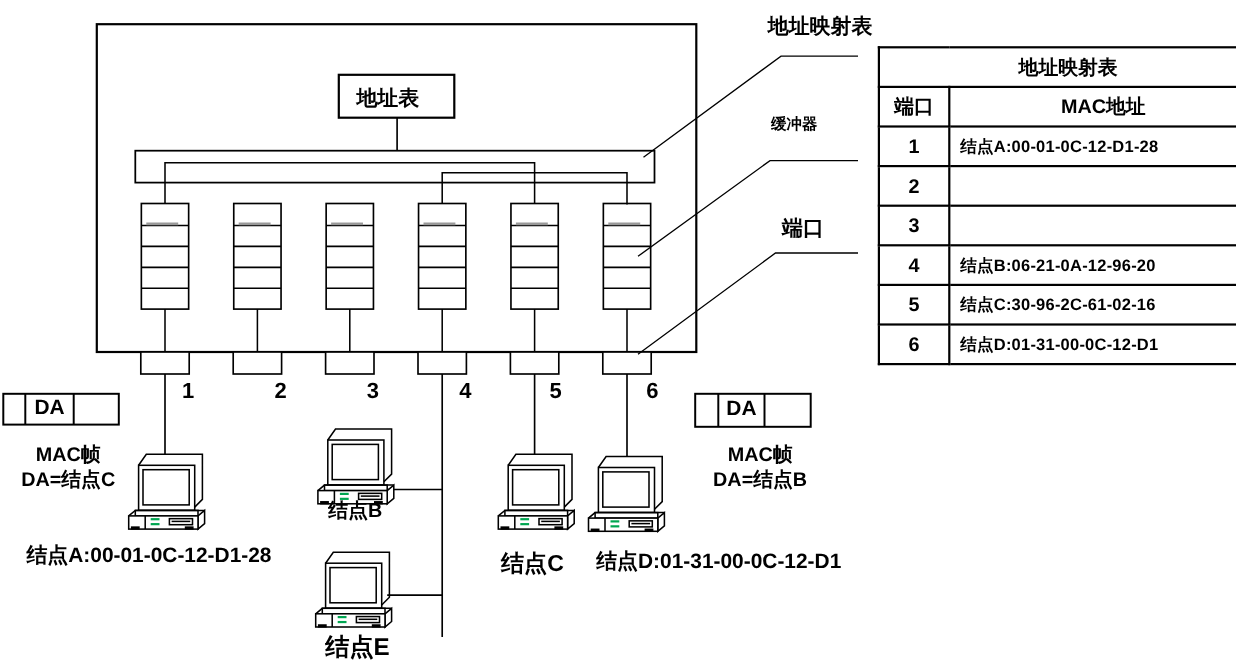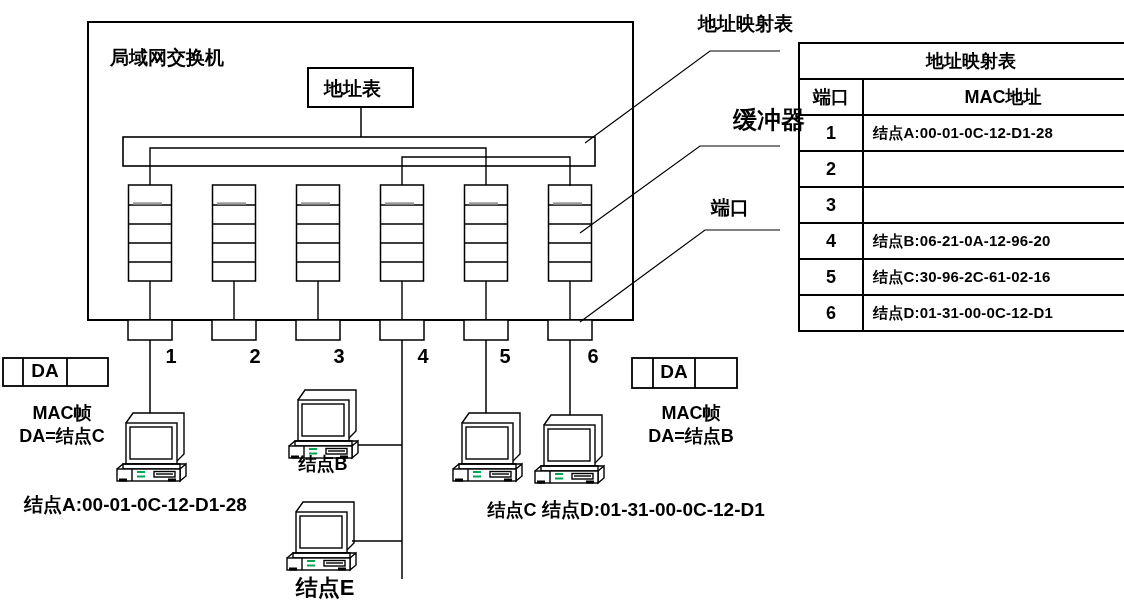--- a/index.html
+++ b/index.html
@@ -151,47 +151,46 @@
       <line x1="695" y1="358" x2="695" y2="388"></line>
     </g>
 
     <use href="#pc" x="112" y="408"></use>
     <use href="#pc" x="284" y="385"></use>
     <use href="#pc" x="282" y="497"></use>
     <use href="#pc" x="448" y="408"></use>
     <use href="#pc" x="530" y="410"></use>
   </svg>
 
-  <div class="lbl" style="left:110px;top:45px;font-size:19px;">局域网交换机</div>
 
   <div class="lbl ctr" style="left:308px;top:76px;width:89px;font-size:19px;">地址表</div>
 
   <div class="lbl" style="left:698px;top:11px;font-size:19px;">地址映射表</div>
-  <div class="lbl" style="left:733px;top:104px;font-size:24px;">缓冲器</div>
+  <div class="lbl" style="left:701px;top:104px;font-size:14px;">缓冲器</div>
   <div class="lbl" style="left:711px;top:195px;font-size:19px;">端口</div>
 
   <div class="lbl ctr" style="left:158px;top:345px;width:26px;font-size:20px;">1</div>
   <div class="lbl ctr" style="left:242px;top:345px;width:26px;font-size:20px;">2</div>
   <div class="lbl ctr" style="left:326px;top:345px;width:26px;font-size:20px;">3</div>
   <div class="lbl ctr" style="left:410px;top:345px;width:26px;font-size:20px;">4</div>
   <div class="lbl ctr" style="left:492px;top:345px;width:26px;font-size:20px;">5</div>
   <div class="lbl ctr" style="left:580px;top:345px;width:26px;font-size:20px;">6</div>
 
   <div class="lbl ctr" style="left:23px;top:360px;width:44px;font-size:19px;">DA</div>
   <div class="lbl ctr" style="left:6px;top:401px;width:112px;font-size:18px;">MAC帧</div>
   <div class="lbl ctr" style="left:6px;top:424px;width:112px;font-size:18px;">DA=结点C</div>
 
   <div class="lbl ctr" style="left:653px;top:361px;width:42px;font-size:19px;">DA</div>
   <div class="lbl ctr" style="left:635px;top:401px;width:112px;font-size:18px;">MAC帧</div>
   <div class="lbl ctr" style="left:635px;top:424px;width:112px;font-size:18px;">DA=结点B</div>
 
   <div class="lbl" style="left:24px;top:492px;font-size:19px;">结点A:00-01-0C-12-D1-28</div>
   <div class="lbl ctr" style="left:291px;top:452px;width:64px;font-size:18px;">结点B</div>
   <div class="lbl ctr" style="left:293px;top:573px;width:64px;font-size:22px;">结点E</div>
-  <div class="lbl ctr" style="left:452px;top:498px;width:64px;font-size:18px;margin-left:28px;">结点C</div>
+  <div class="lbl ctr" style="left:452px;top:498px;width:64px;font-size:21px;">结点C</div>
   <div class="lbl" style="left:542px;top:497px;font-size:19px;">结点D:01-31-00-0C-12-D1</div>
 
   <table id="mapping-table">
     <colgroup>
         <col class="c-port">
         <col>
       </colgroup>
     <tbody>
         <tr>
       <td colspan="2" class="title-cell">地址映射表</td>

